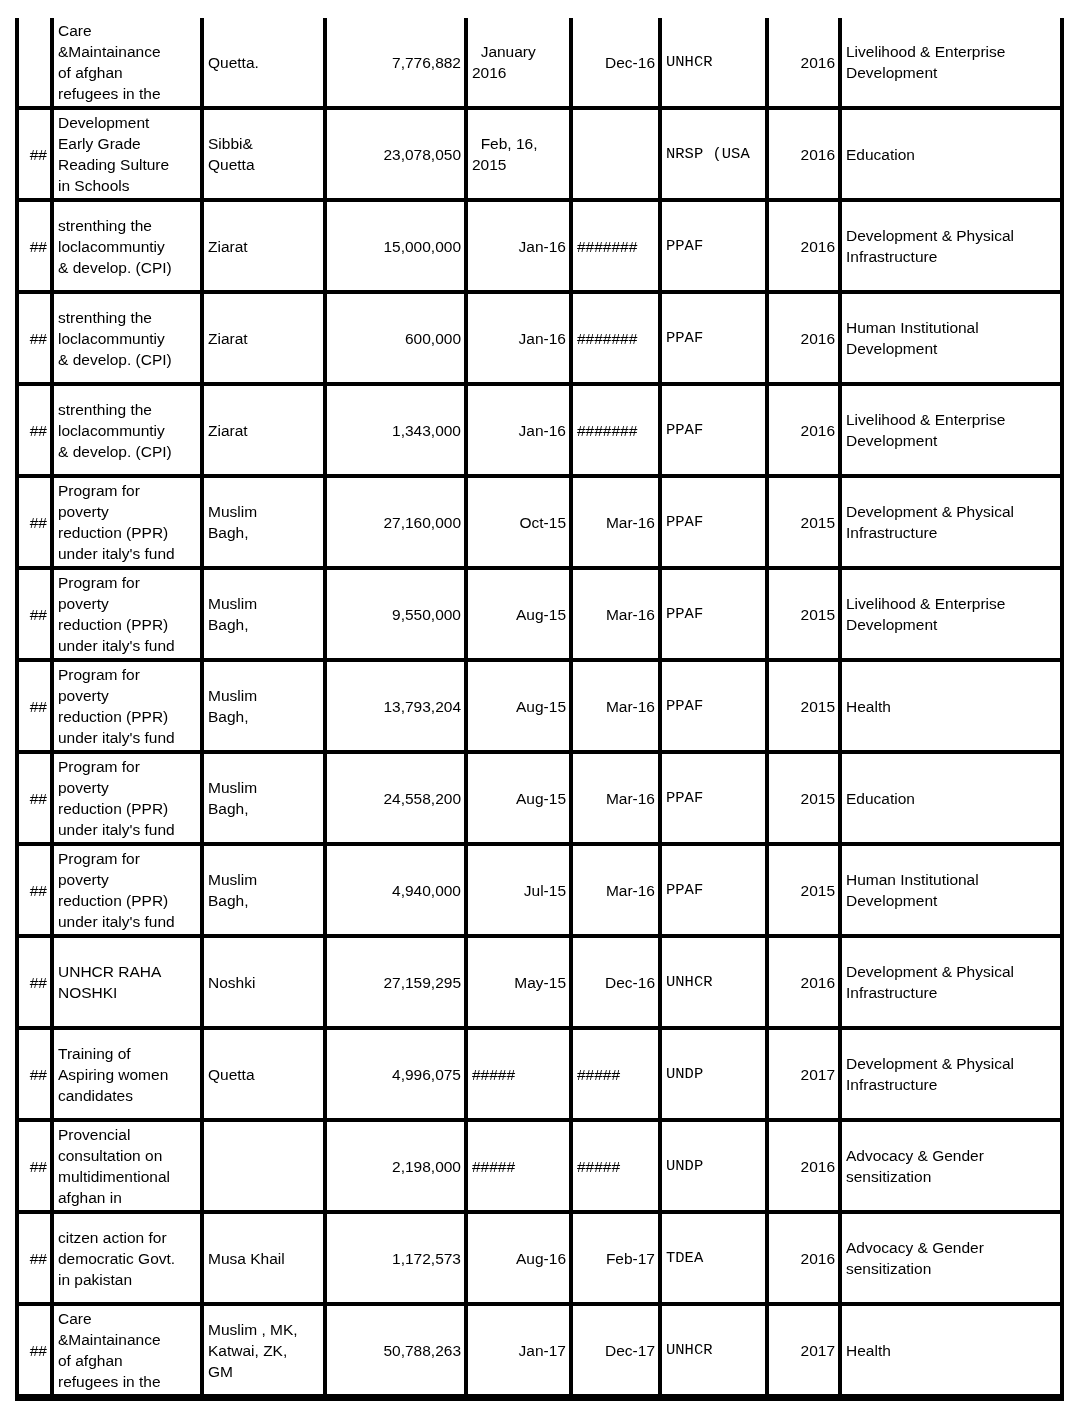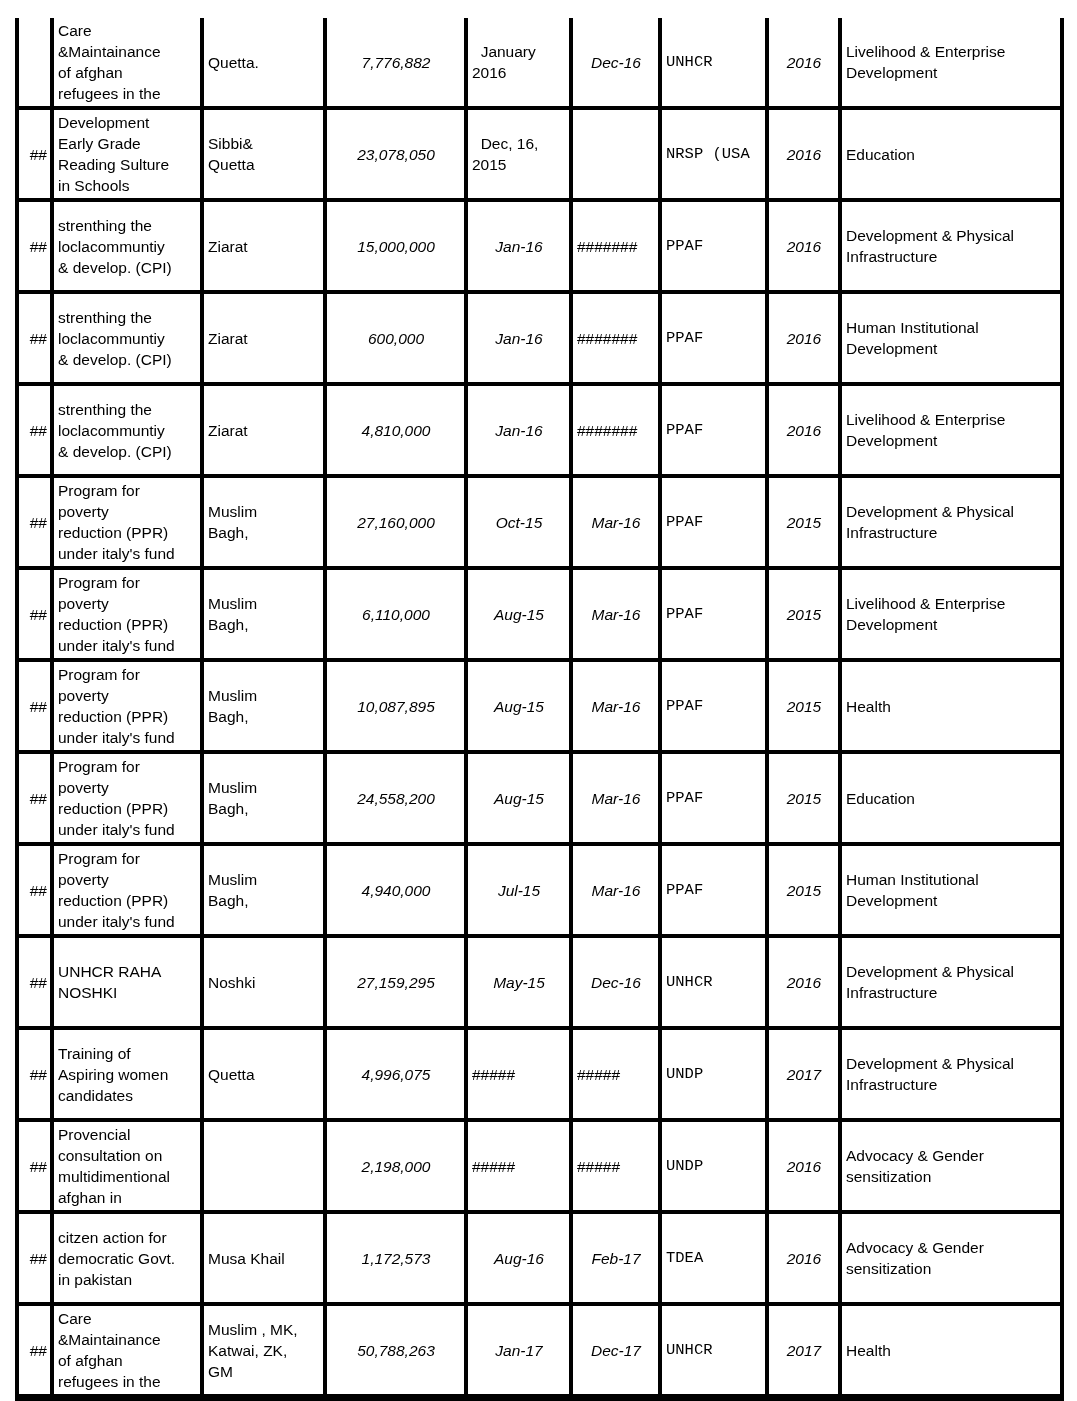--- a/index.html
+++ b/index.html
@@ -34,21 +34,21 @@
     overflow: hidden;
     white-space: pre-wrap;
     word-wrap: break-word;
     background: #ffffff;
   }
   
   table.sheet tr:first-child td { border-top: 0; }
   
   table.sheet tr:last-child td { border-bottom: 7px solid #000000; }
 
-  td.align-right { text-align: center; padding-right: 2px; font-style: italic; }
+  td.align-right { text-align: right; padding-right: 2px; }
   td.c-flag   { text-align: right; padding: 1px 3px 1px 1px; }
   td.c-amount { padding-right: 3px; }
   td.c-year   { padding-right: 2px; }
   td.c-funder { padding-left: 9px; white-space: nowrap; font-family: Liberation Mono, monospace; }
   td.c-project { padding-right: 2px; }
 </style>
 </head>
 <body>
 
 <div class="page">
@@ -82,21 +82,21 @@
         </tr>
         <tr>
           <td class="c-flag">##</td>
           <td class="c-project">Development
 Early Grade
 Reading Sulture
 in Schools</td>
           <td class="c-location">Sibbi&amp;
 Quetta</td>
           <td class="c-amount align-right">23,078,050</td>
-          <td class="c-start_date">  Dec, 16,
+          <td class="c-start_date">  Feb, 16,
 2015</td>
           <td class="c-end_date"></td>
           <td class="c-funder">NRSP (USA</td>
           <td class="c-year align-right">2016</td>
           <td class="c-sector">Education</td>
         </tr>
         <tr>
           <td class="c-flag">##</td>
           <td class="c-project">strenthing the
 loclacommuntiy
@@ -121,21 +121,21 @@
           <td class="c-funder">PPAF</td>
           <td class="c-year align-right">2016</td>
           <td class="c-sector">Human Institutional Development</td>
         </tr>
         <tr>
           <td class="c-flag">##</td>
           <td class="c-project">strenthing the
 loclacommuntiy
 &amp; develop. (CPI)</td>
           <td class="c-location">Ziarat</td>
-          <td class="c-amount align-right">4,810,000</td>
+          <td class="c-amount align-right">1,343,000</td>
           <td class="c-start_date align-right">Jan-16</td>
           <td class="c-end_date">#######</td>
           <td class="c-funder">PPAF</td>
           <td class="c-year align-right">2016</td>
           <td class="c-sector">Livelihood &amp; Enterprise Development</td>
         </tr>
         <tr>
           <td class="c-flag">##</td>
           <td class="c-project">Program for
 poverty
@@ -151,36 +151,36 @@
           <td class="c-sector">Development &amp; Physical Infrastructure</td>
         </tr>
         <tr>
           <td class="c-flag">##</td>
           <td class="c-project">Program for
 poverty
 reduction (PPR)
 under italy's fund</td>
           <td class="c-location">Muslim
 Bagh,</td>
-          <td class="c-amount align-right">6,110,000</td>
+          <td class="c-amount align-right">9,550,000</td>
           <td class="c-start_date align-right">Aug-15</td>
           <td class="c-end_date align-right">Mar-16</td>
           <td class="c-funder">PPAF</td>
           <td class="c-year align-right">2015</td>
           <td class="c-sector">Livelihood &amp; Enterprise Development</td>
         </tr>
         <tr>
           <td class="c-flag">##</td>
           <td class="c-project">Program for
 poverty
 reduction (PPR)
 under italy's fund</td>
           <td class="c-location">Muslim
 Bagh,</td>
-          <td class="c-amount align-right">10,087,895</td>
+          <td class="c-amount align-right">13,793,204</td>
           <td class="c-start_date align-right">Aug-15</td>
           <td class="c-end_date align-right">Mar-16</td>
           <td class="c-funder">PPAF</td>
           <td class="c-year align-right">2015</td>
           <td class="c-sector">Health</td>
         </tr>
         <tr>
           <td class="c-flag">##</td>
           <td class="c-project">Program for
 poverty

